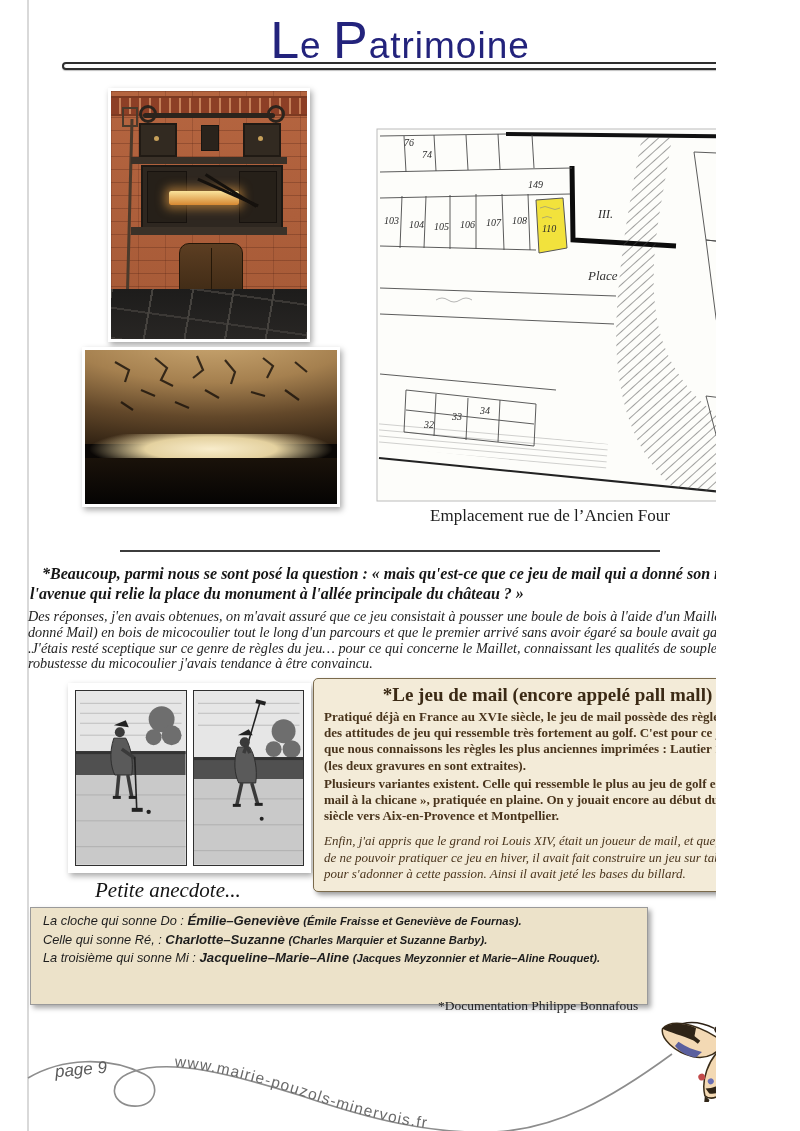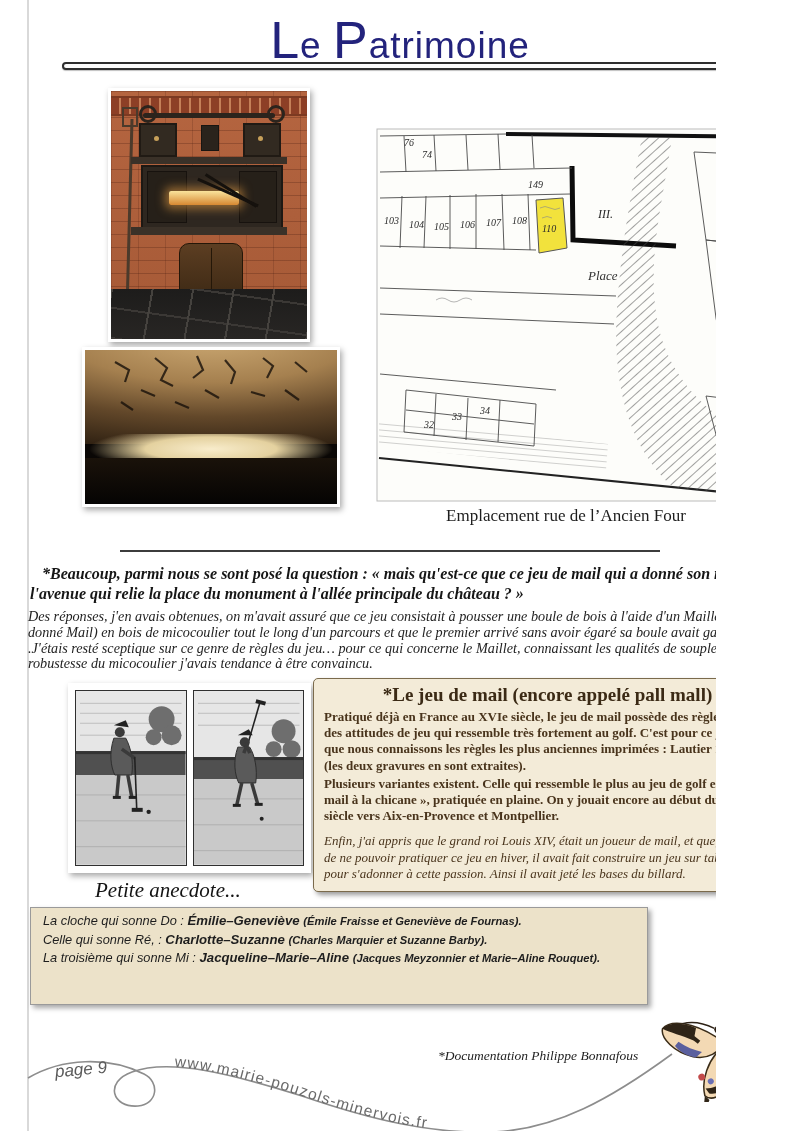--- a/index.html
+++ b/index.html
@@ -58,21 +58,21 @@
   .int-inner{position:relative;width:100%;height:100%;background:#0a0705;overflow:hidden;}
   .int-dome{position:absolute;top:0;left:0;right:0;height:94px;
       background:radial-gradient(ellipse 150% 130% at 50% -15%, #cdaa74 0%, #a5804f 38%, #63482a 66%, #261a0e 100%);}
   .int-glow{position:absolute;top:84px;left:0;right:0;height:30px;
       background:radial-gradient(ellipse 62% 95% at 50% 50%, #f8eccb 0%, #e4d19f 42%, rgba(110,80,45,0) 78%);}
   .int-bottom{position:absolute;top:108px;left:0;right:0;bottom:0;
       background:linear-gradient(#1a120a,#050403);}
 
   
   .map-wrap{left:376px;top:128px;width:418px;height:374px;}
-  .map-caption{left:396px;top:506px;width:340px;text-align:center;font-size:17px;color:#1d1d1d;}
+  .map-caption{left:380px;top:506px;width:340px;text-align:center;font-size:17px;color:#1d1d1d;}
 
   .divider{left:120px;top:550px;width:540px;height:2px;background:#3c3c3c;}
 
   .q-text{left:30px;top:564px;width:748px;font-size:16px;font-weight:bold;font-style:italic;
           line-height:20px;color:#161616;text-indent:12px;}
   .a-text{left:28px;top:609px;width:756px;font-size:14.2px;font-style:italic;line-height:15.8px;
           color:#232323;white-space:pre-line;}
 
   
   .engravings{left:68px;top:683px;width:229px;height:176px;padding:7px;display:flex;gap:6px;}
@@ -89,21 +89,21 @@
 
   
   .bells-box{left:30px;top:907px;width:596px;height:88px;background:#ece2c9;border:1px solid #9a9a9a;
              box-shadow:3px 3px 5px rgba(0,0,0,.35);padding:4px 8px 4px 12px;}
   .bells-box h2{margin:1px 0 4px 16px;font-size:19px;font-style:italic;font-weight:bold;color:#45250e;}
   .bell-row{font-family:"Liberation Sans",sans-serif;font-style:italic;font-size:12.8px;
             line-height:17.5px;color:#1e1e1e;}
   .bell-row .nm{font-weight:bold;font-size:13.2px;}
   .bell-row .pr{font-size:11.2px;font-weight:700;}
 
-  .credit{left:438px;top:1048px;font-size:13.5px;color:#222;font-style:italic;}
+  .credit{left:438px;top:998px;font-size:13.5px;color:#222;}
 
   .page-label{left:55px;top:1060px;font-family:"Liberation Sans",sans-serif;font-style:italic;
               font-size:17px;color:#5a5a5a;transform:rotate(-5deg);}
   .squiggle{left:0;top:1030px;}
   .butterfly{left:650px;top:982px;}
 </style>
 </head>
 <body>
 
 <div id="page">

